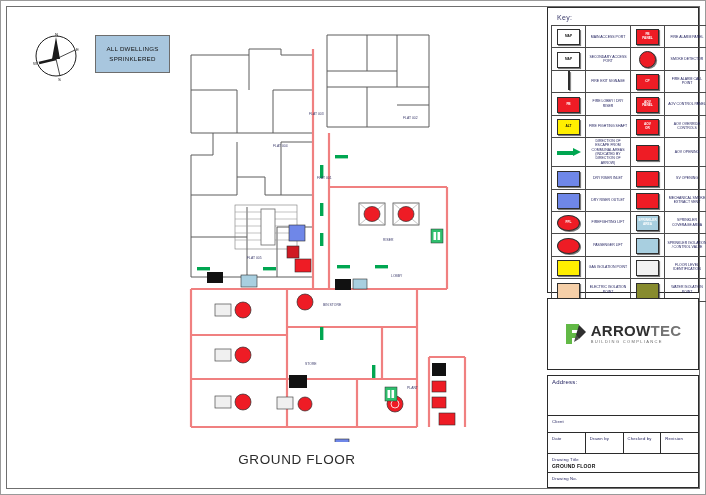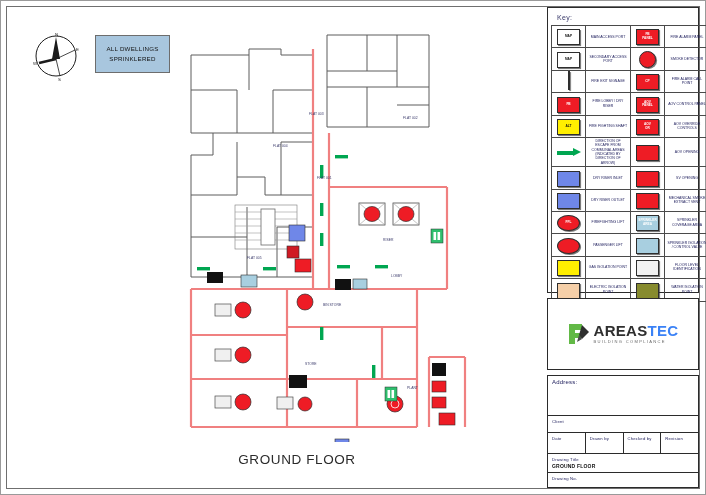--- a/index.html
+++ b/index.html
@@ -71,21 +71,21 @@
   .exit::after{content:"";position:absolute;left:9px;top:3px;width:3px;height:9px;
        background:#fff;}
 
   
   #logo-box{position:absolute;left:0;top:291px;width:152px;height:72px;
        display:flex;align-items:center;justify-content:center;}
   #logo{display:flex;align-items:center;gap:4px;}
   #logo-mark{width:22px;height:22px;position:relative;}
   #logo-text{display:flex;flex-direction:column;line-height:1;}
   #logo-word{font-size:15px;font-weight:bold;letter-spacing:.3px;}
-  #logo-word .a{color:#2f2f2f}#logo-word .b{color:#3b82f6}
+  #logo-word .a{color:#2f2f2f}#logo-word .b{color:#737373}
   #logo-tag{font-size:4.1px;letter-spacing:1.3px;color:#6b6b6b;margin-top:2px}
 
   
   #title-block{position:absolute;left:0;top:368px;width:152px;height:113px;}
   .tb-row{border-bottom:1px solid #2b2b2b;box-sizing:border-box;position:relative;}
   .tb-row:last-child{border-bottom:none}
   .tb-lab{font-size:4.2px;color:#1b1b5a;padding:2.5px 0 0 4px;letter-spacing:.2px}
   .tb-val{font-size:5px;color:#111;padding:1px 0 0 4px;font-weight:bold;letter-spacing:.2px}
   #tb-address{height:40px}
   #tb-client{height:17px}
@@ -369,21 +369,21 @@
     <div id="logo-box" class="panel">
       <div id="logo">
         <div id="logo-mark">
           <svg width="22" height="22" viewBox="0 0 22 22">
             <path d="M1,1 L14,1 L14,7 L7,7 L7,10 L13,10 L13,15 L7,15 L7,21 L1,21 Z" fill="#62b946"></path>
             <path d="M14,2 L21,9 L14,16 L11,12 Z" fill="#2f2f2f"></path>
             <path d="M11,12 L14,16 L9,19 Z" fill="#4a4a4a"></path>
           </svg>
         </div>
         <div id="logo-text">
-          <div id="logo-word"><span class="a">AREAS</span><span class="b">TEC</span></div>
+          <div id="logo-word"><span class="a">ARROW</span><span class="b">TEC</span></div>
           <div id="logo-tag">BUILDING COMPLIANCE</div>
         </div>
       </div>
     </div>
 
     <div id="title-block" class="panel">
       <div class="tb-row" id="tb-address">
         <div class="tb-lab" style="font-size:6px">Address:</div>
         <div class="tb-val"></div>
       </div>

